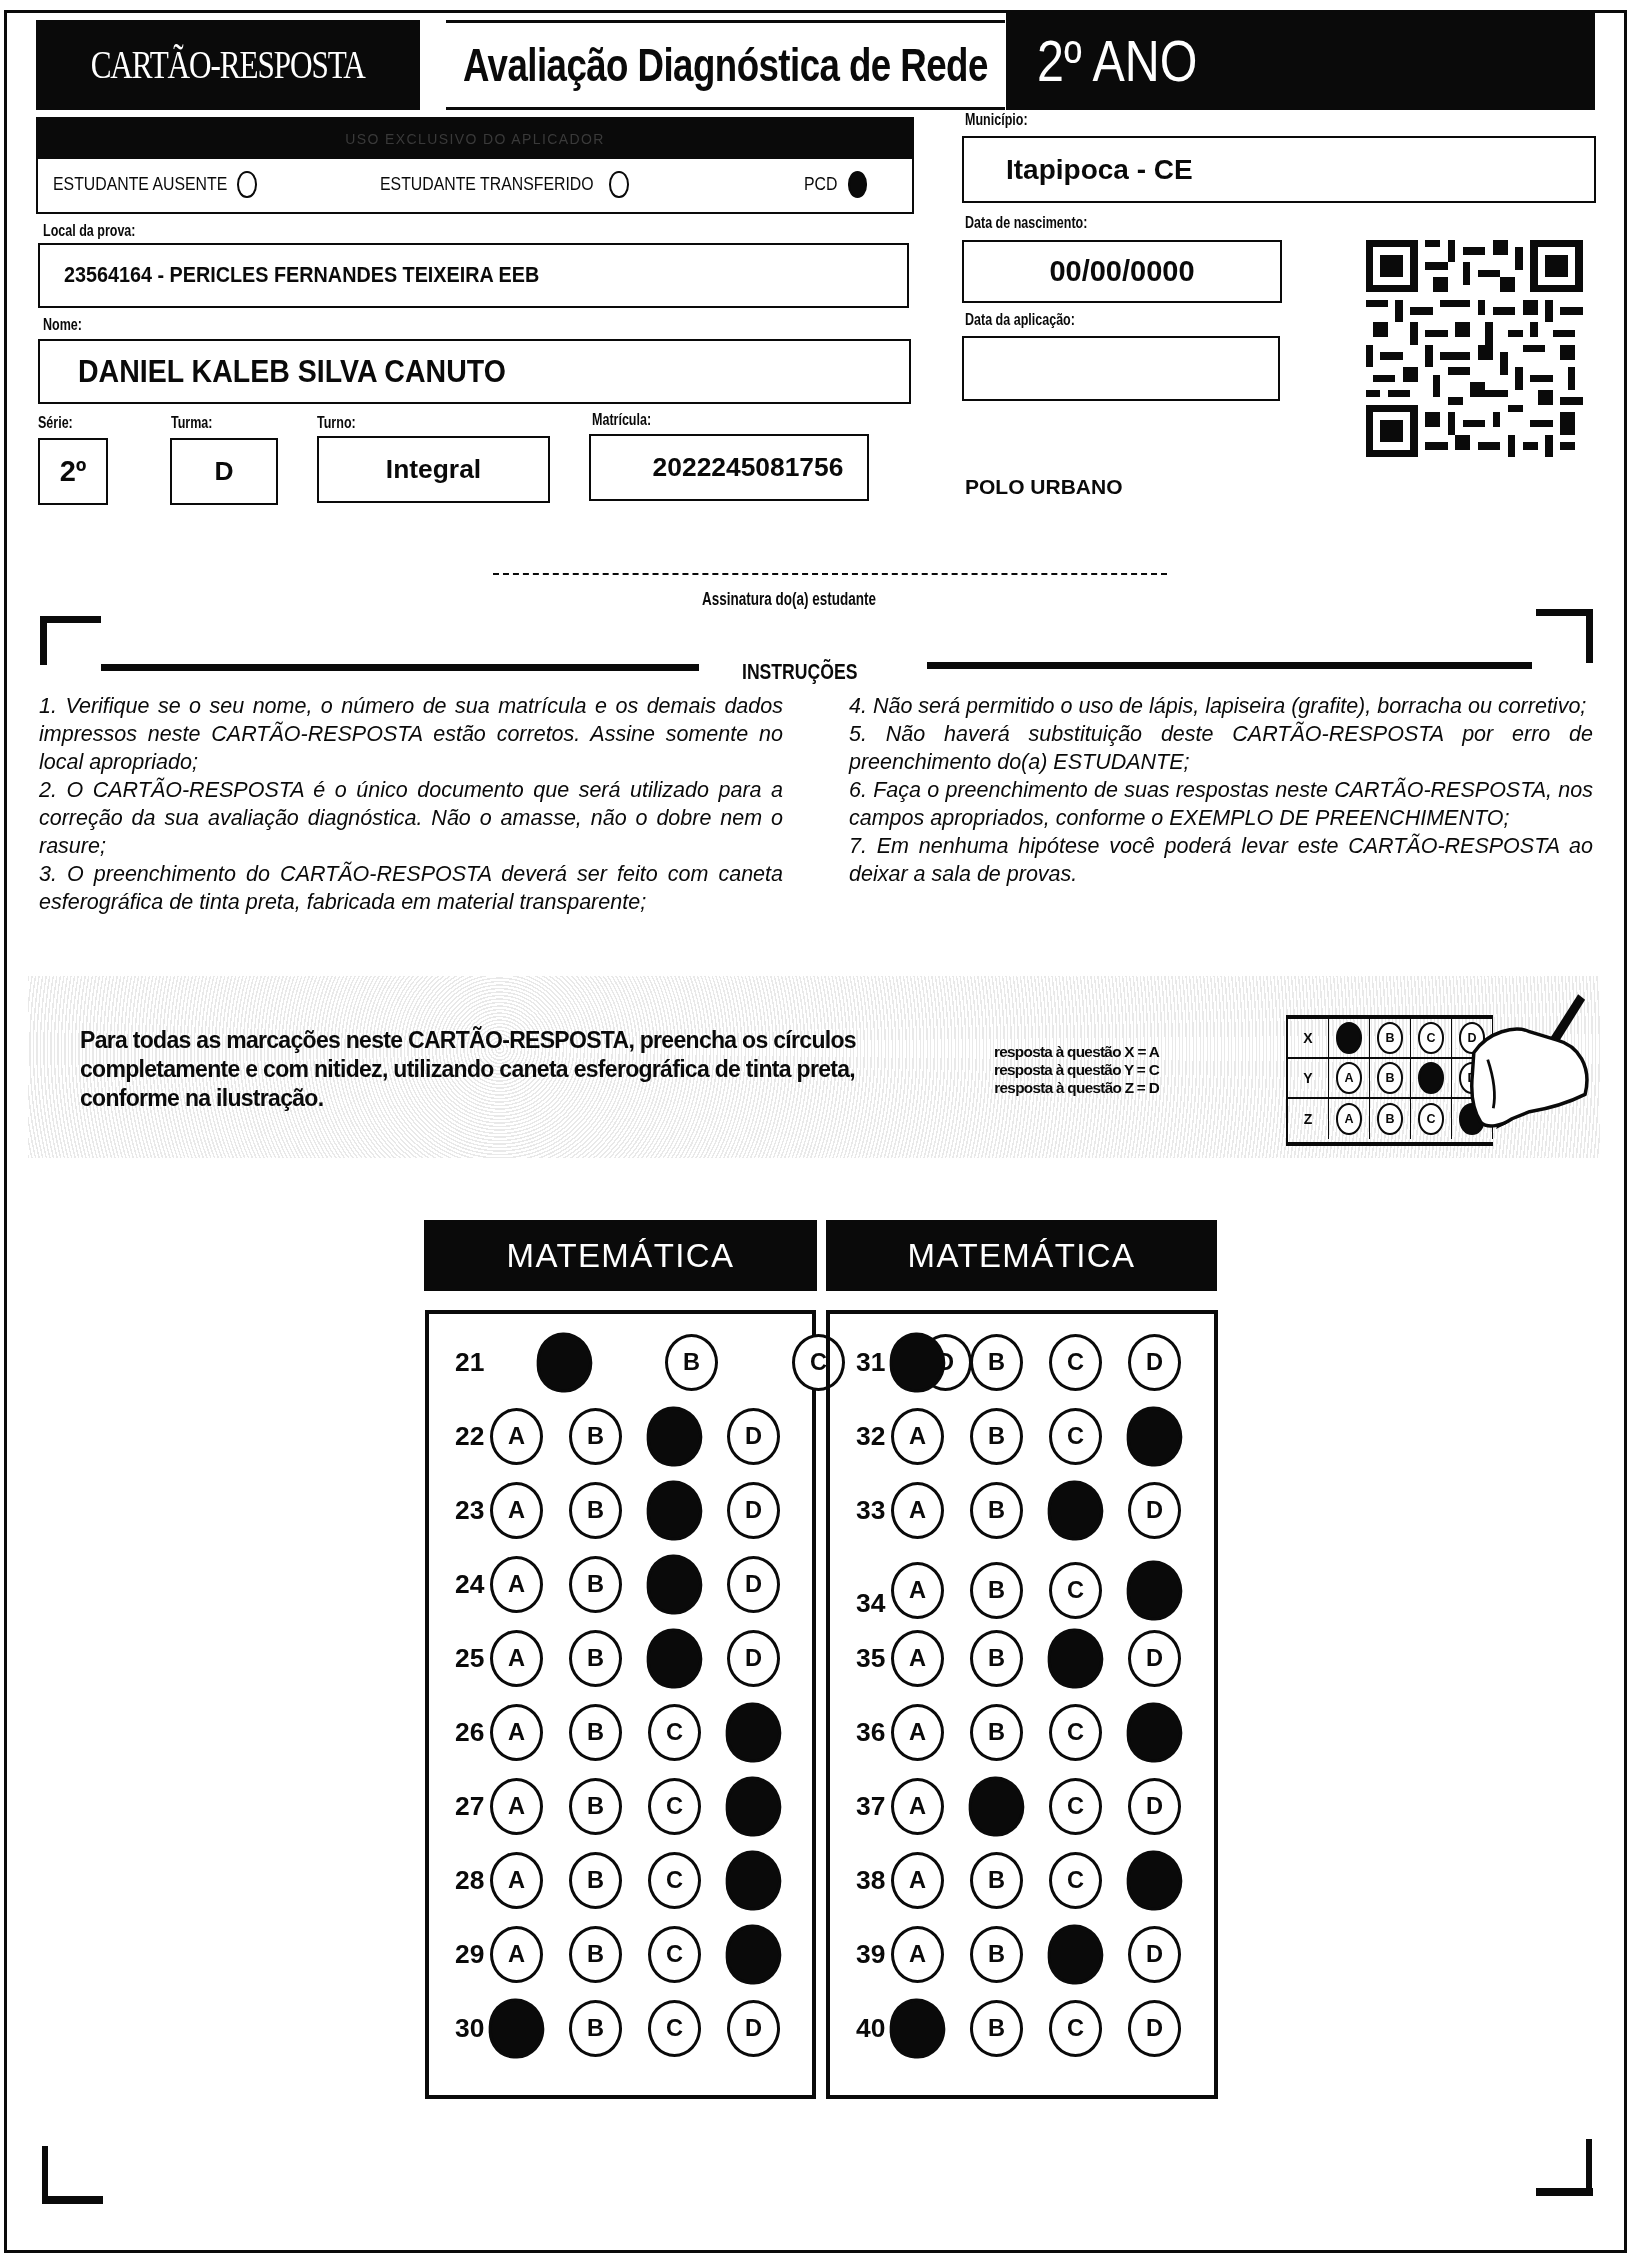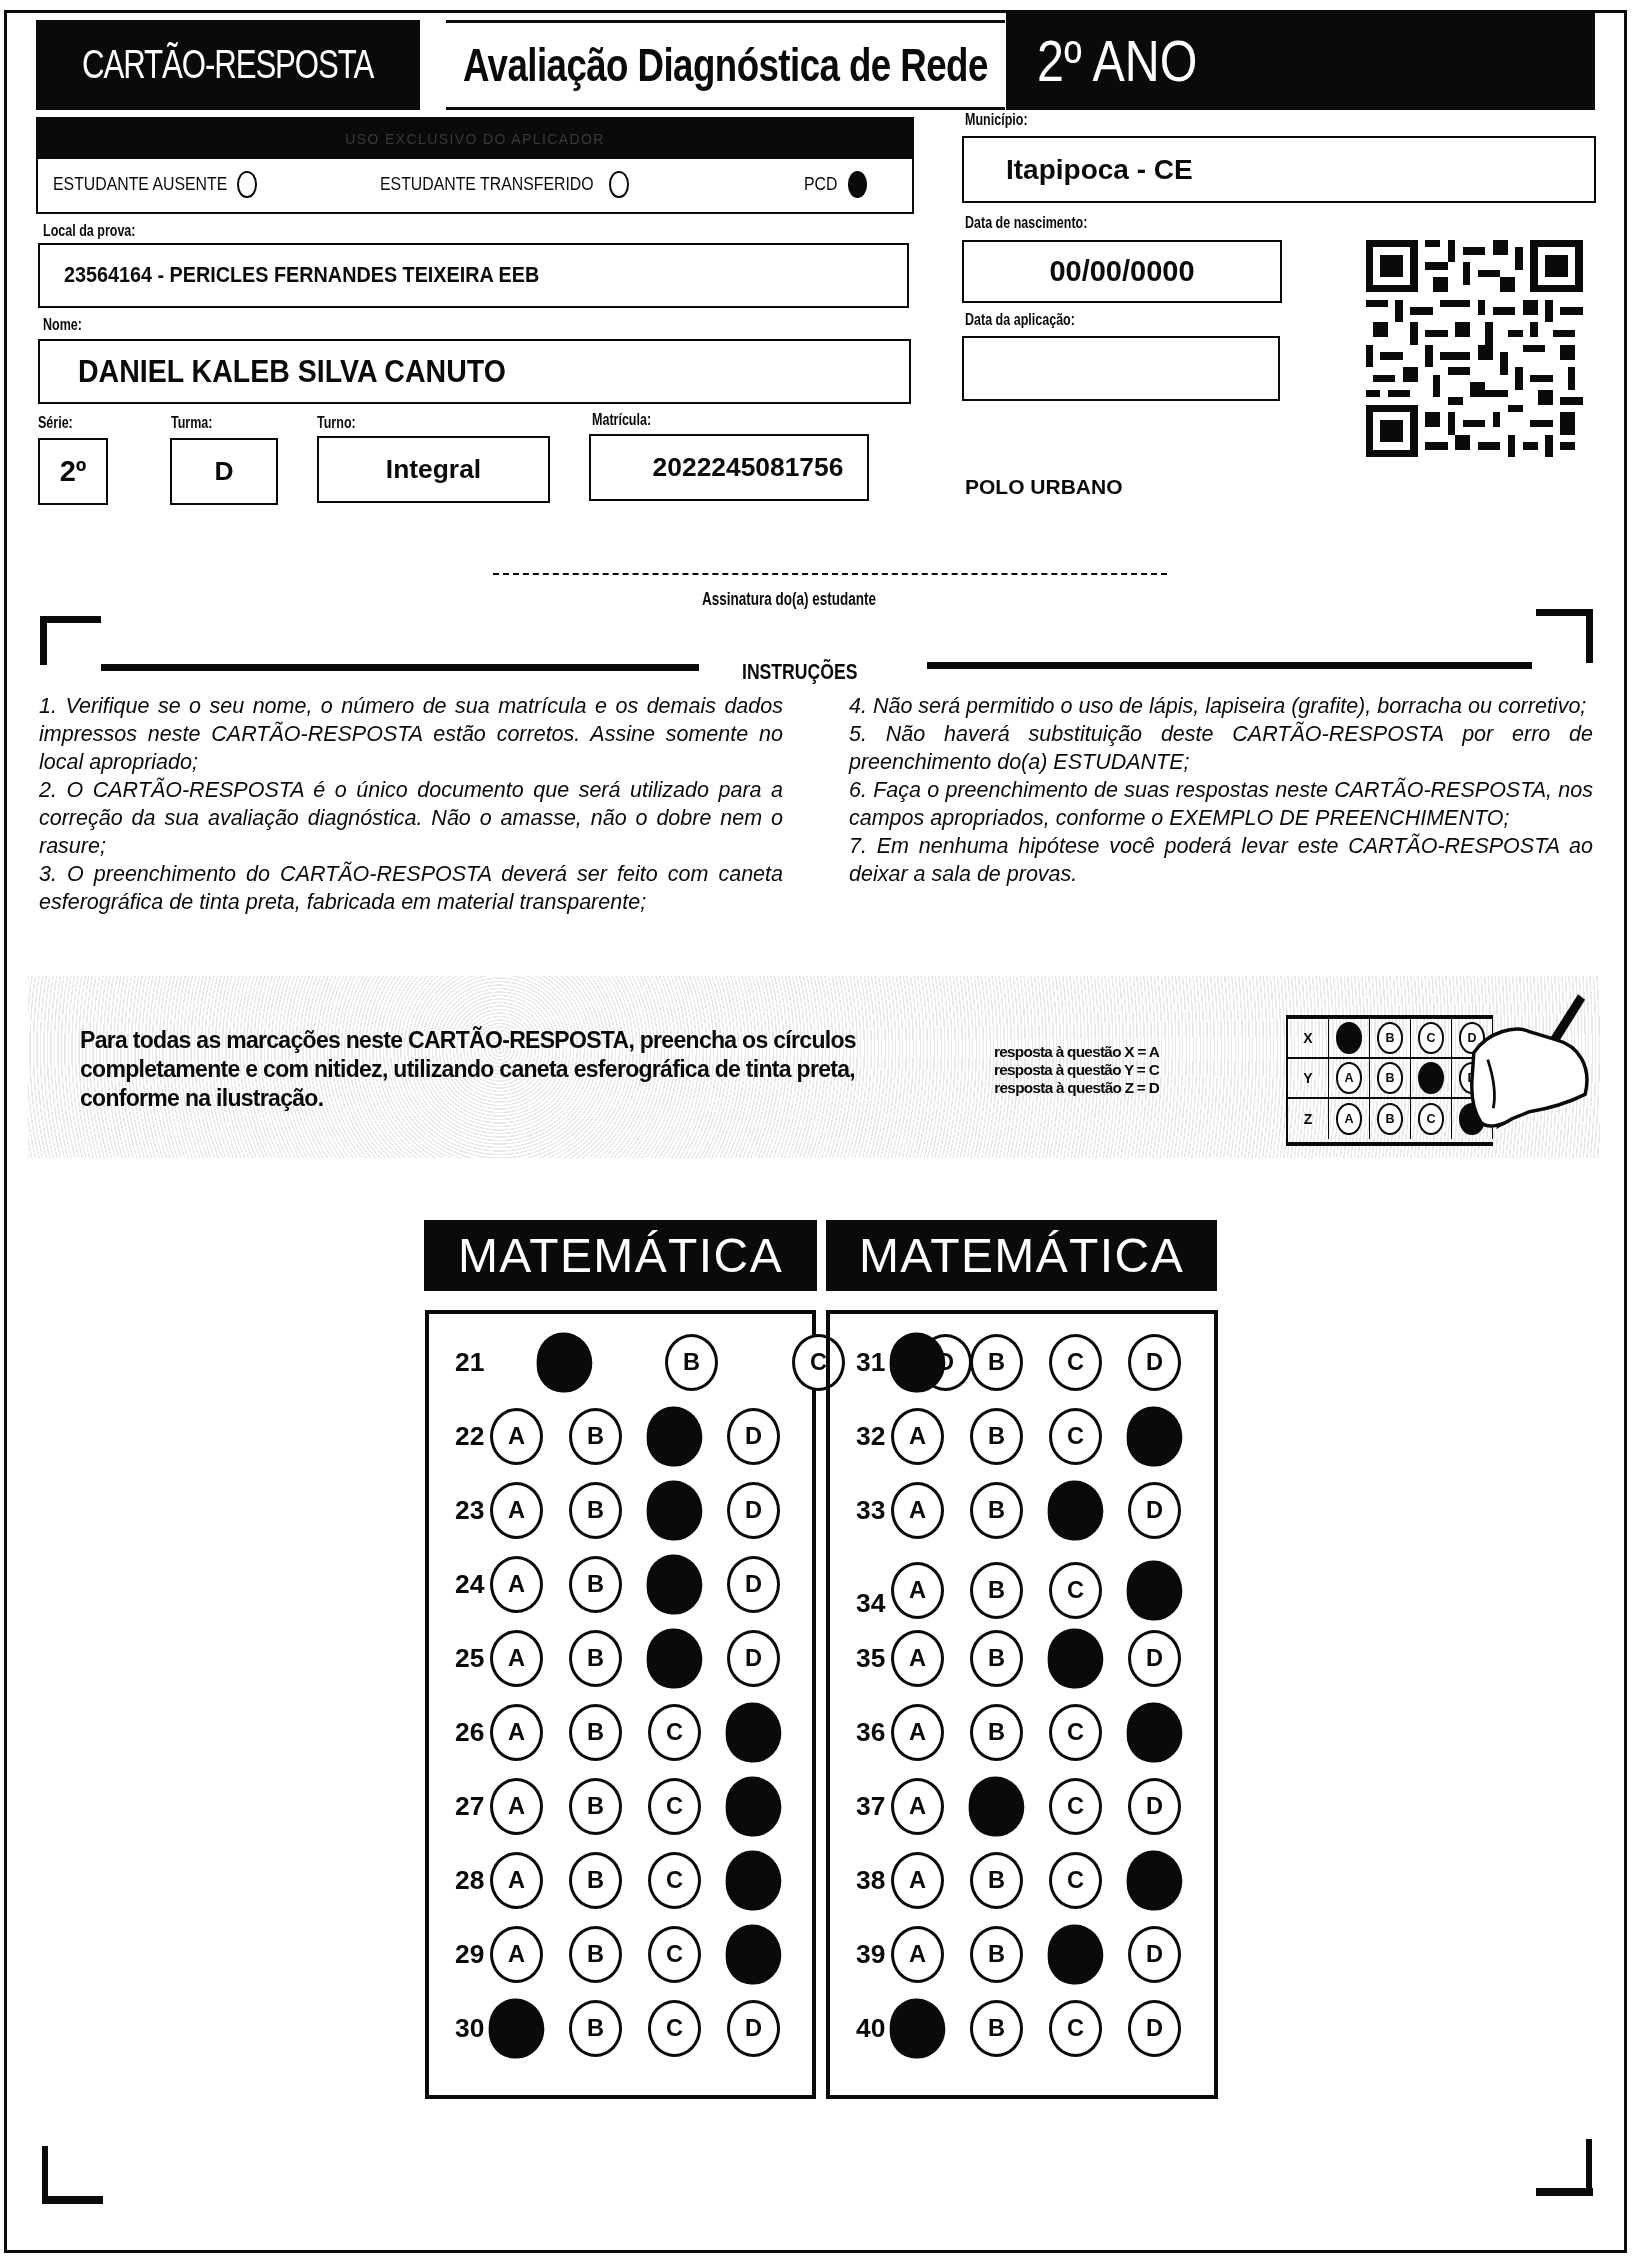--- a/index.html
+++ b/index.html
@@ -4,21 +4,21 @@
 <style>
   * { box-sizing: border-box; margin: 0; padding: 0; }
   html, body { width: 1634px; height: 2261px; background: #ffffff; overflow: hidden; }
   body { position: relative; font-family: "Liberation Sans", sans-serif; color: #0a0a0a; }
 
   .page-border { position: absolute; left: 4.2px; top: 9.7px; width: 1623px; height: 2243px; border: 3.5px solid #0a0a0a; }
 
   
   .hdr-left { position: absolute; left: 36px; top: 19.5px; width: 384px; height: 90px; background: #0a0a0a; color: #fff;
               display: flex; align-items: center; justify-content: center; font-size: 40px; letter-spacing: -1.4px;
-              font-family: Liberation Sans, sans-serif; transform-origin: center; }
+              font-family: Liberation Serif, serif; transform-origin: center; }
   .hdr-left span { display: inline-block; transform: scaleX(0.78); white-space: nowrap; }
   .hdr-mid { position: absolute; left: 446px; top: 19.5px; width: 559px; height: 90px; background: #fff; border-top: 3.5px solid #0a0a0a;
              border-bottom: 3.5px solid #0a0a0a; display: flex; align-items: center; justify-content: center; font-size: 47px; font-weight: bold; }
   .hdr-mid span { display: inline-block; transform: scaleX(0.78); white-space: nowrap; letter-spacing: -0.7px; }
   .hdr-right { position: absolute; left: 1006px; top: 11px; width: 589px; height: 99px; background: #0a0a0a; color: #fff;
                display: flex; align-items: center; padding-left: 31px; font-size: 57px; }
   .hdr-right span { display: inline-block; transform: scaleX(0.85); transform-origin: left; white-space: nowrap; }
 
   
   .app-box { position: absolute; left: 36px; top: 117px; width: 878px; height: 97px; border: 2.8px solid #0a0a0a; }
@@ -57,21 +57,21 @@
   .example-keys { position: absolute; left: 1004px; top: 67px; font-size: 15.3px; font-weight: bold; line-height: 18px; text-align: right; letter-spacing: -0.7px; }
   .ex-grid { position: absolute; left: 1004px; top: 39px; width: 207px; height: 131px; border-top: 4.2px solid #0a0a0a; border-bottom: 4.2px solid #0a0a0a; border-left: 2.1px solid #0a0a0a; }
   .ex-row { display: flex; height: 40px; border-bottom: 2.1px solid #0a0a0a; }
   .ex-row:last-child { border-bottom: none; }
   .ex-cell { width: 41px; border-right: 1.4px solid #0a0a0a; display: flex; align-items: center; justify-content: center; font-size: 14px; font-weight: bold; }
   .ex-bub { width: 26.4px; height: 32px; border: 2.1px solid #0a0a0a; border-radius: 50%; display: flex; align-items: center; justify-content: center; font-size: 12.5px; font-weight: bold; background: #fff; }
   .ex-bub.filled { background: #0a0a0a; }
   .hand-svg { position: absolute; left: 1206px; top: 21px; width: 153px; height: 160px; }
 
   
-  .subj { position: absolute; top: 1220px; height: 71px; background: #0a0a0a; color: #fff; font-size: 48px;
+  .subj { position: absolute; top: 1220px; height: 71px; background: #0a0a0a; color: #fff; font-size: 33px;
           display: flex; align-items: center; justify-content: center; letter-spacing: 1.4px; }
   .panel { position: absolute; top: 1310px; height: 789px; border: 4.2px solid #0a0a0a; }
   .ans-row { position: absolute; left: 0; height: 69px; display: flex; align-items: center; }
   .qnum { width: 61px; text-align: right; padding-right: 5.6px; font-size: 26.4px; font-weight: bold; }
   .bub { width: 53px; height: 57px; border: 3.5px solid #0a0a0a; border-radius: 50%; display: flex; align-items: center; justify-content: center;
          font-size: 23.6px; font-weight: bold; margin-right: 26px; background: #fff; }
   .bub.filled { background: #0a0a0a; color: #0a0a0a; border-radius: 48% 52% 50% 46%; transform: scale(1.05); }
 </style>
 </head>
 <body>

